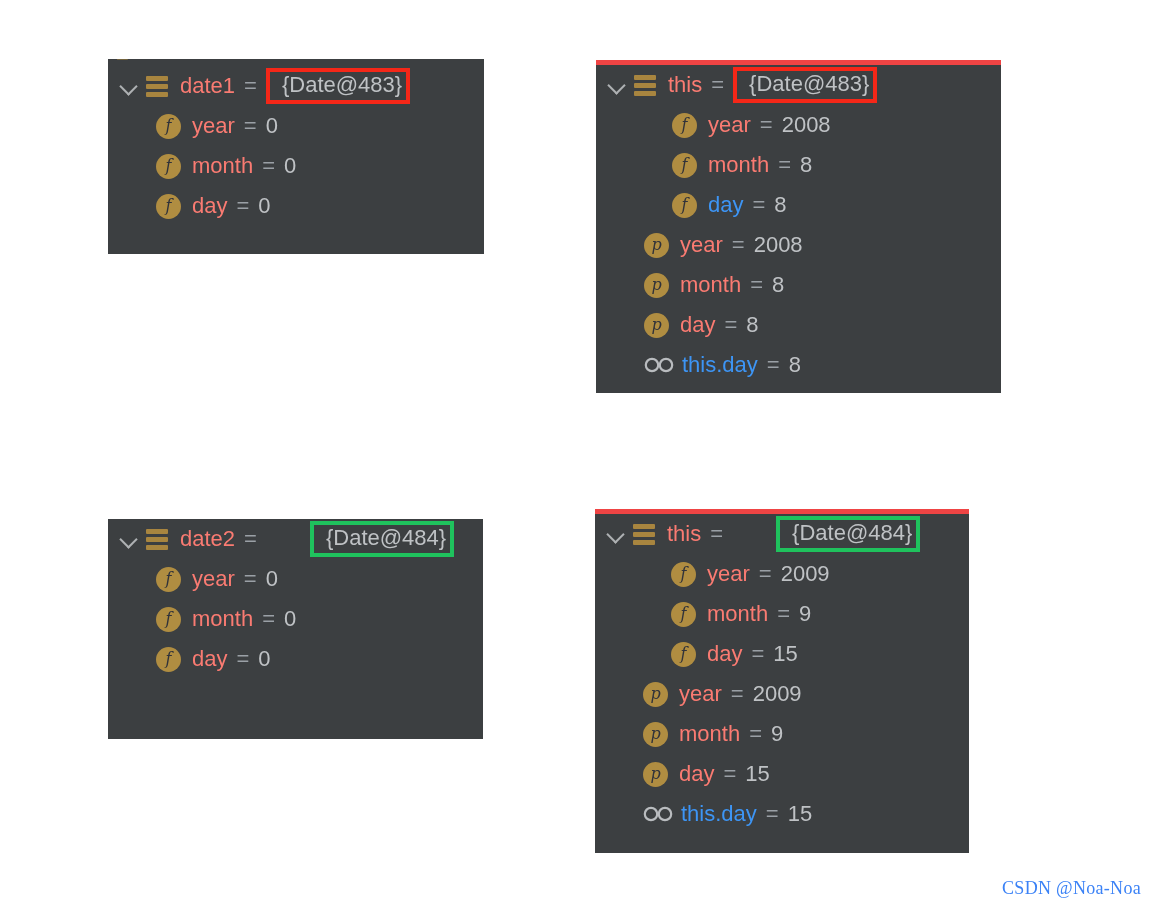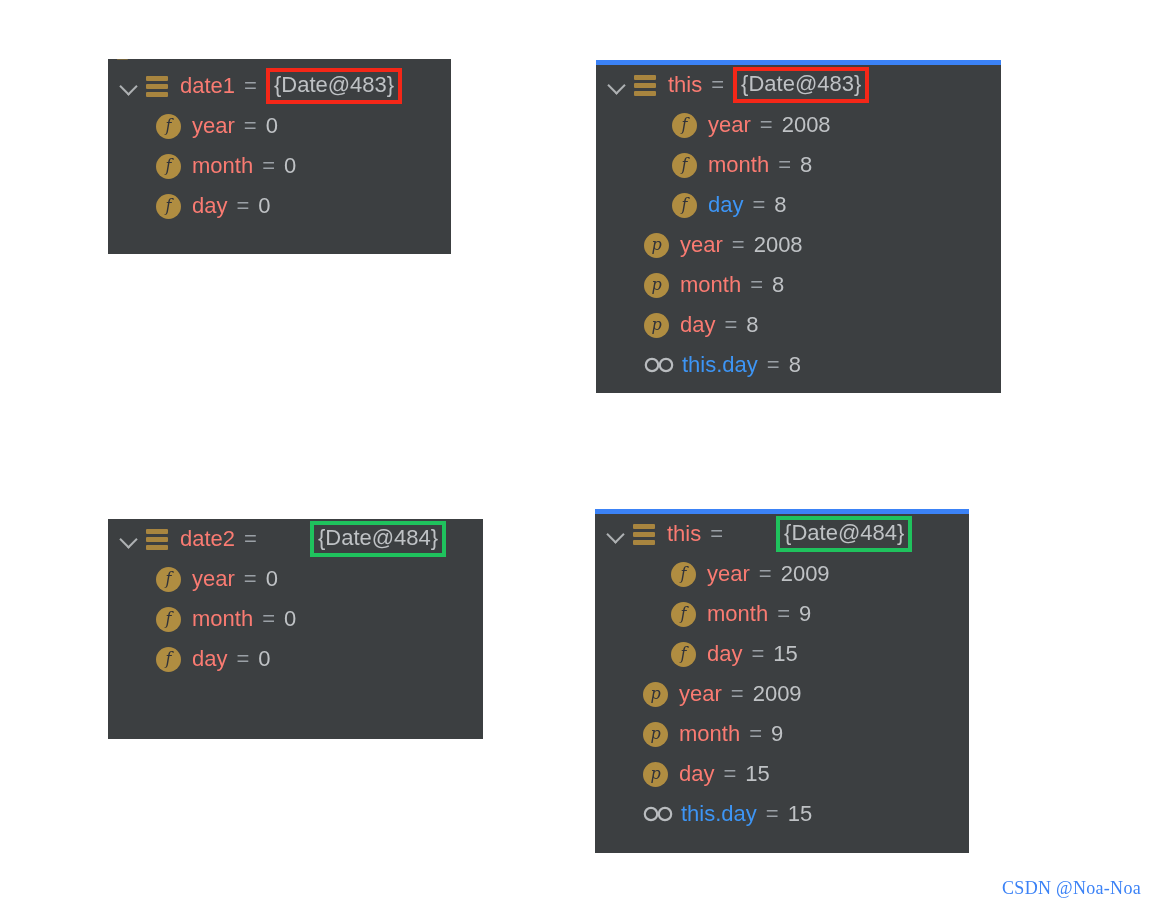--- a/index.html
+++ b/index.html
@@ -16,21 +16,21 @@
   }
 
   
   .panel {
     position: absolute;
     background: #3c3f41;
     box-sizing: border-box;
     overflow: hidden;
   }
   .panel.with-topbar {
-    border-top: 5px solid #3b82f6;
+    border-top: 5px solid #ef4444;
   }
 
   
   .row {
     display: flex;
     align-items: center;
     height: 40px;
     white-space: nowrap;
     font-size: 22px;
     line-height: 1;
@@ -114,40 +114,40 @@
 
   
   .name     { color: #fa7b72; }
   .name-sel { color: #3d95f5; }
   .eq       { color: #9aa0a6; margin: 0 9px; }
   .val      { color: #bfc2c5; }
 
   
   .hl {
     display: inline-block;
-    padding: 1px 4px 3px 4px;
+    padding: 1px 4px 3px 12px;
     box-sizing: border-box;
     line-height: 1.05;
   }
   .hl-red   { border: 4px solid #f52718; }
   .hl-green { border: 4px solid #1fc25d; margin-left: 44px; }
 
   
   .watermark {
     position: absolute;
     right: 16px;
     bottom: 12px;
     color: #3b82f6;
     font-size: 18px;
     letter-spacing: 0.3px;
     font-family: Liberation Serif, serif;
   }
 
   
-  #panel-date1       { left: 108px; top: 59px;  width: 343px; height: 195px; text-align: right; }
+  #panel-date1       { left: 108px; top: 59px;  width: 376px; height: 195px; text-align: right; }
   #panel-this-483    { left: 596px; top: 60px;  width: 405px; height: 333px; }
   #panel-date2       { left: 108px; top: 519px; width: 375px; height: 220px; }
   #panel-this-484    { left: 595px; top: 509px; width: 374px; height: 344px; }
 </style>
 </head>
 <body>
 
 <div id="panels-root">
     <div class="panel" id="panel-date1">
       <div class="row clipped ind-0">

